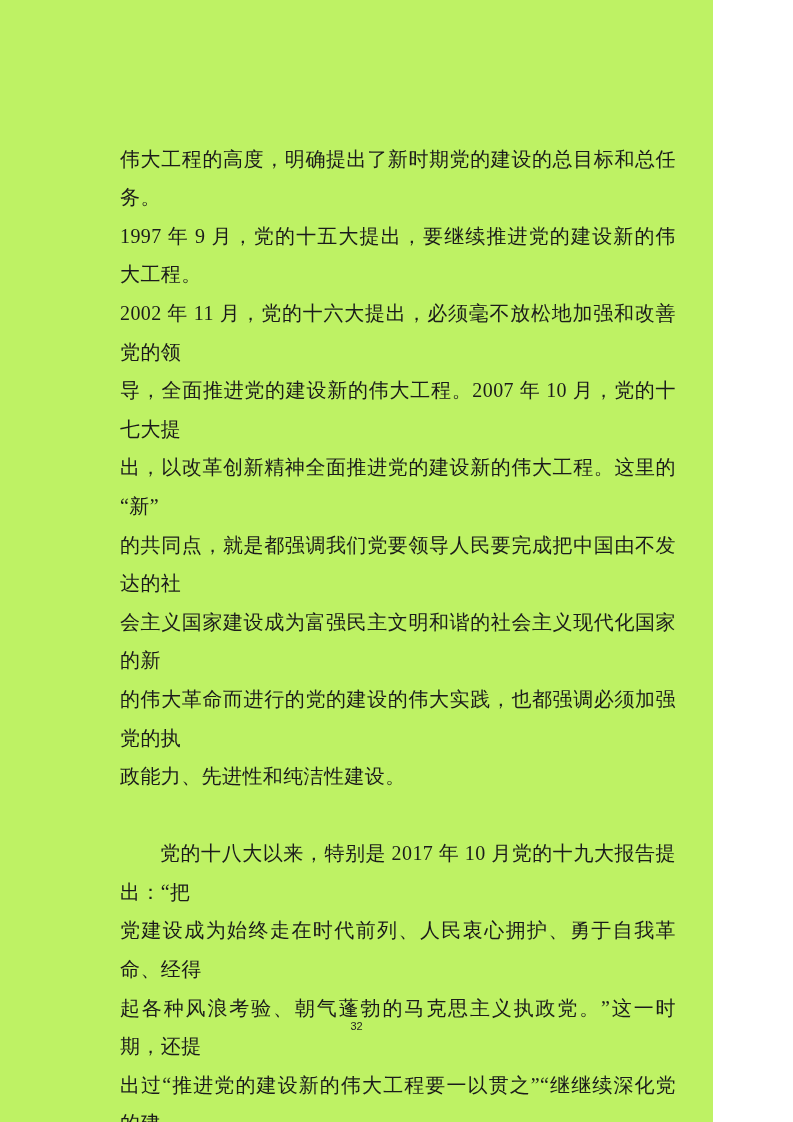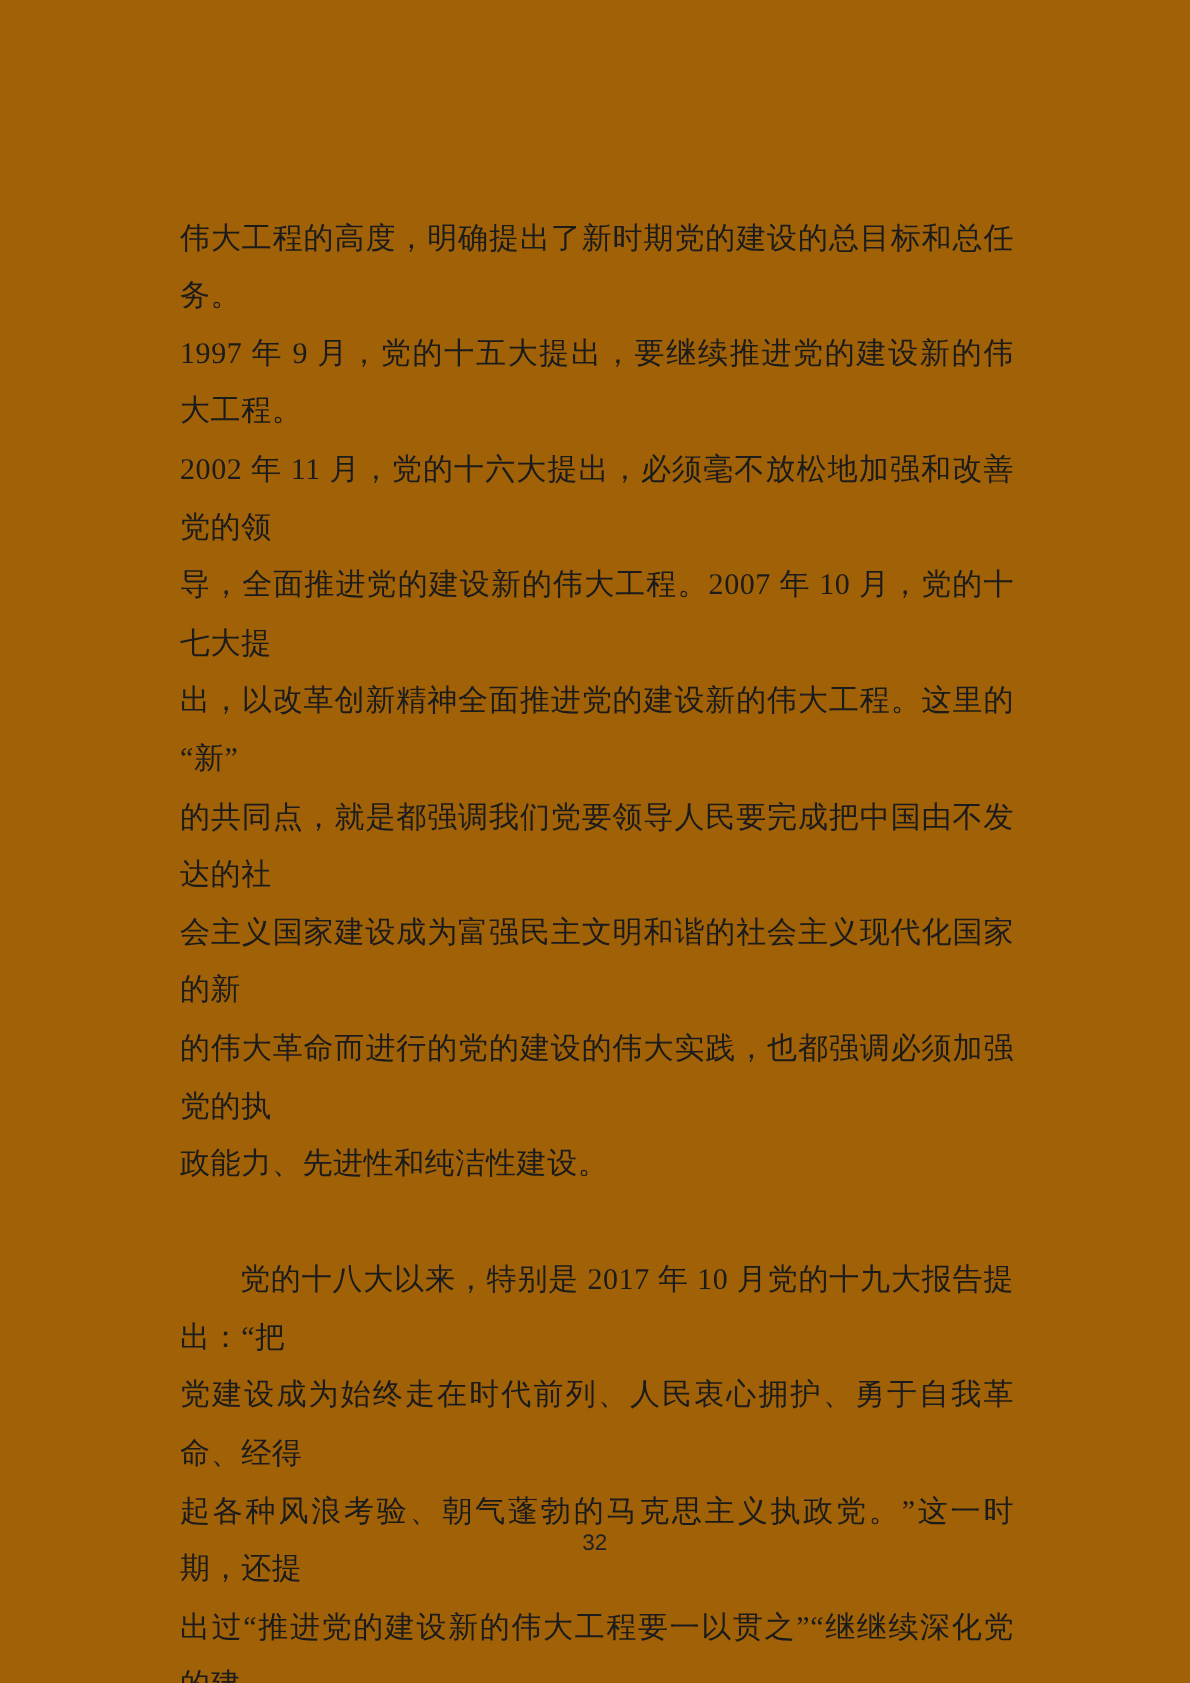--- a/index.html
+++ b/index.html
@@ -2,23 +2,23 @@
 <html lang="zh"><head>
 <meta charset="utf-8">
 <style>
   html, body {
     margin: 0;
     padding: 0;
     background: #ffffff;
   }
   .page {
     position: relative;
-    width: 793px;
+    width: 713px;
     height: 1122px;
-    background: #a16207;
+    background: #bef264;
     overflow: hidden;
     font-family: "Liberation Serif", "DejaVu Serif", serif;
     color: #1b1b1b;
     box-sizing: border-box;
   }
   .content {
     position: absolute;
     left: 120px;
     top: 101px;
     width: 556px;
@@ -35,21 +35,21 @@
   p.indented {
     text-indent: 2em;
   }
   .pagenum {
     position: absolute;
     top: 1020px;
     left: 0;
     width: 100%;
     text-align: center;
     font-family: "Liberation Sans", "DejaVu Sans", sans-serif;
-    font-size: 15px;
+    font-size: 11px;
     color: #222222;
   }
 </style>
 </head>
 <body>
 
 <div class="page">
   <div class="content">
     <p class="body">伟大工程的高度，明确提出了新时期党的建设的总目标和总任务。
 1997 年 9 月，党的十五大提出，要继续推进党的建设新的伟大工程。

